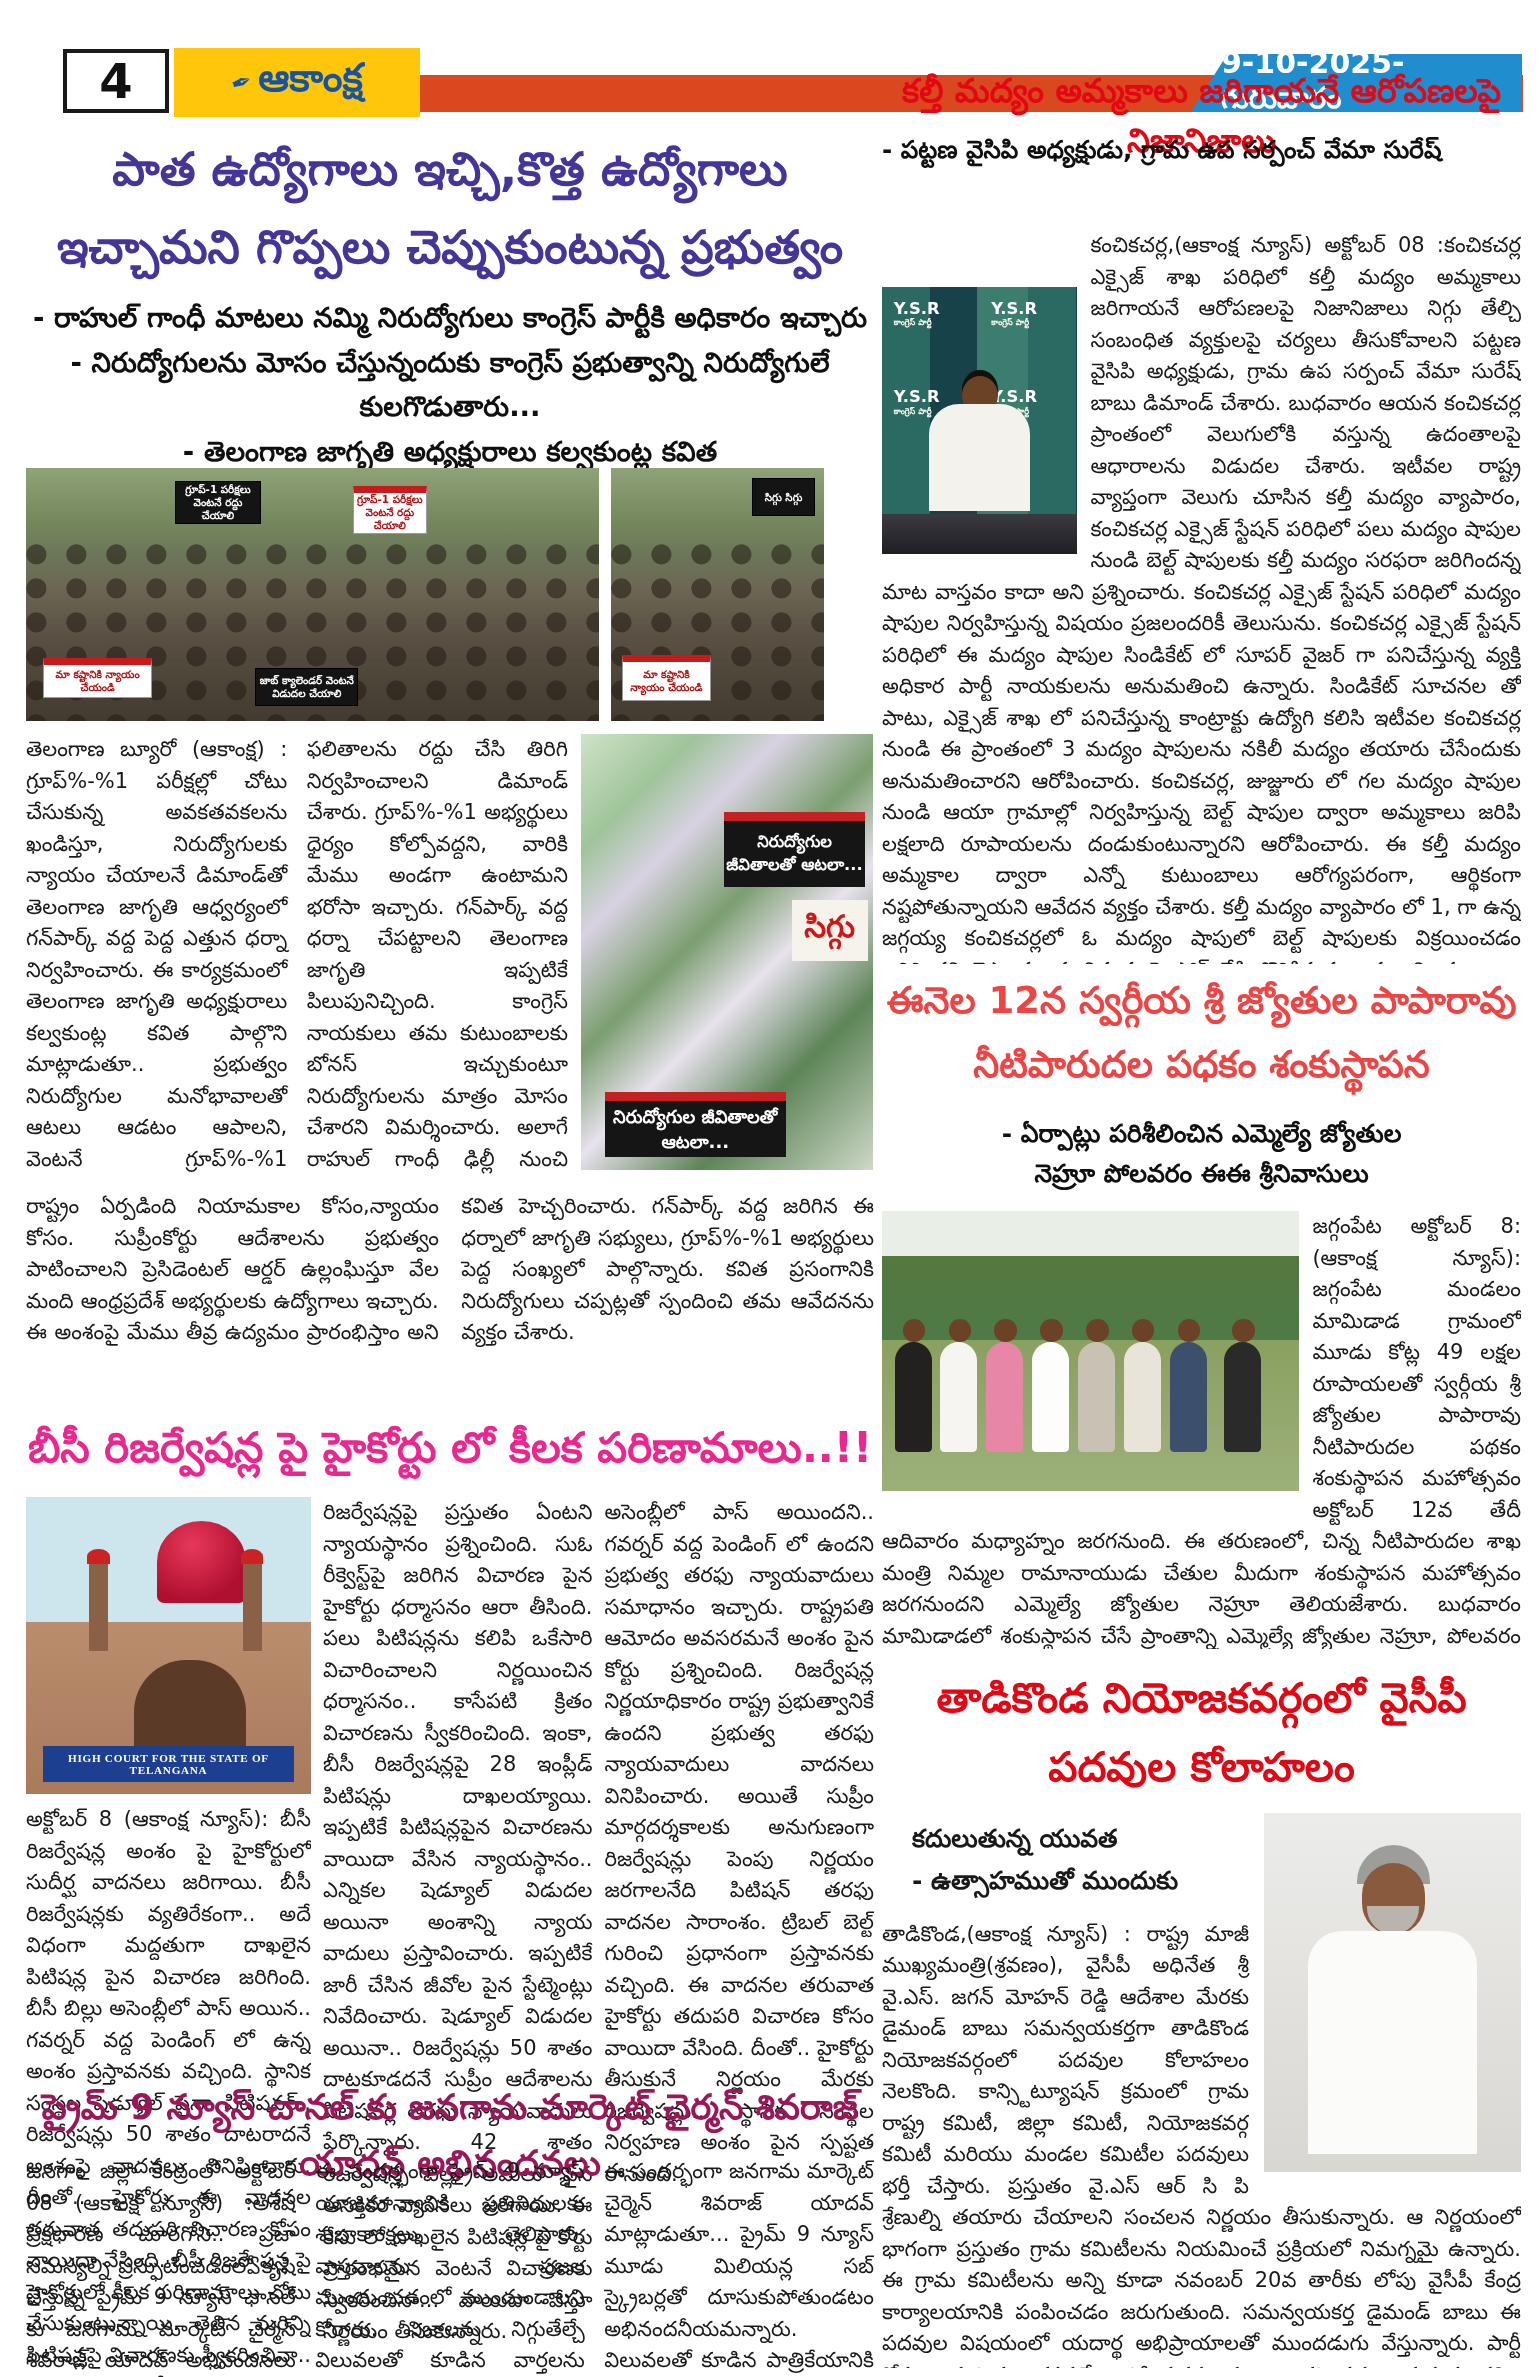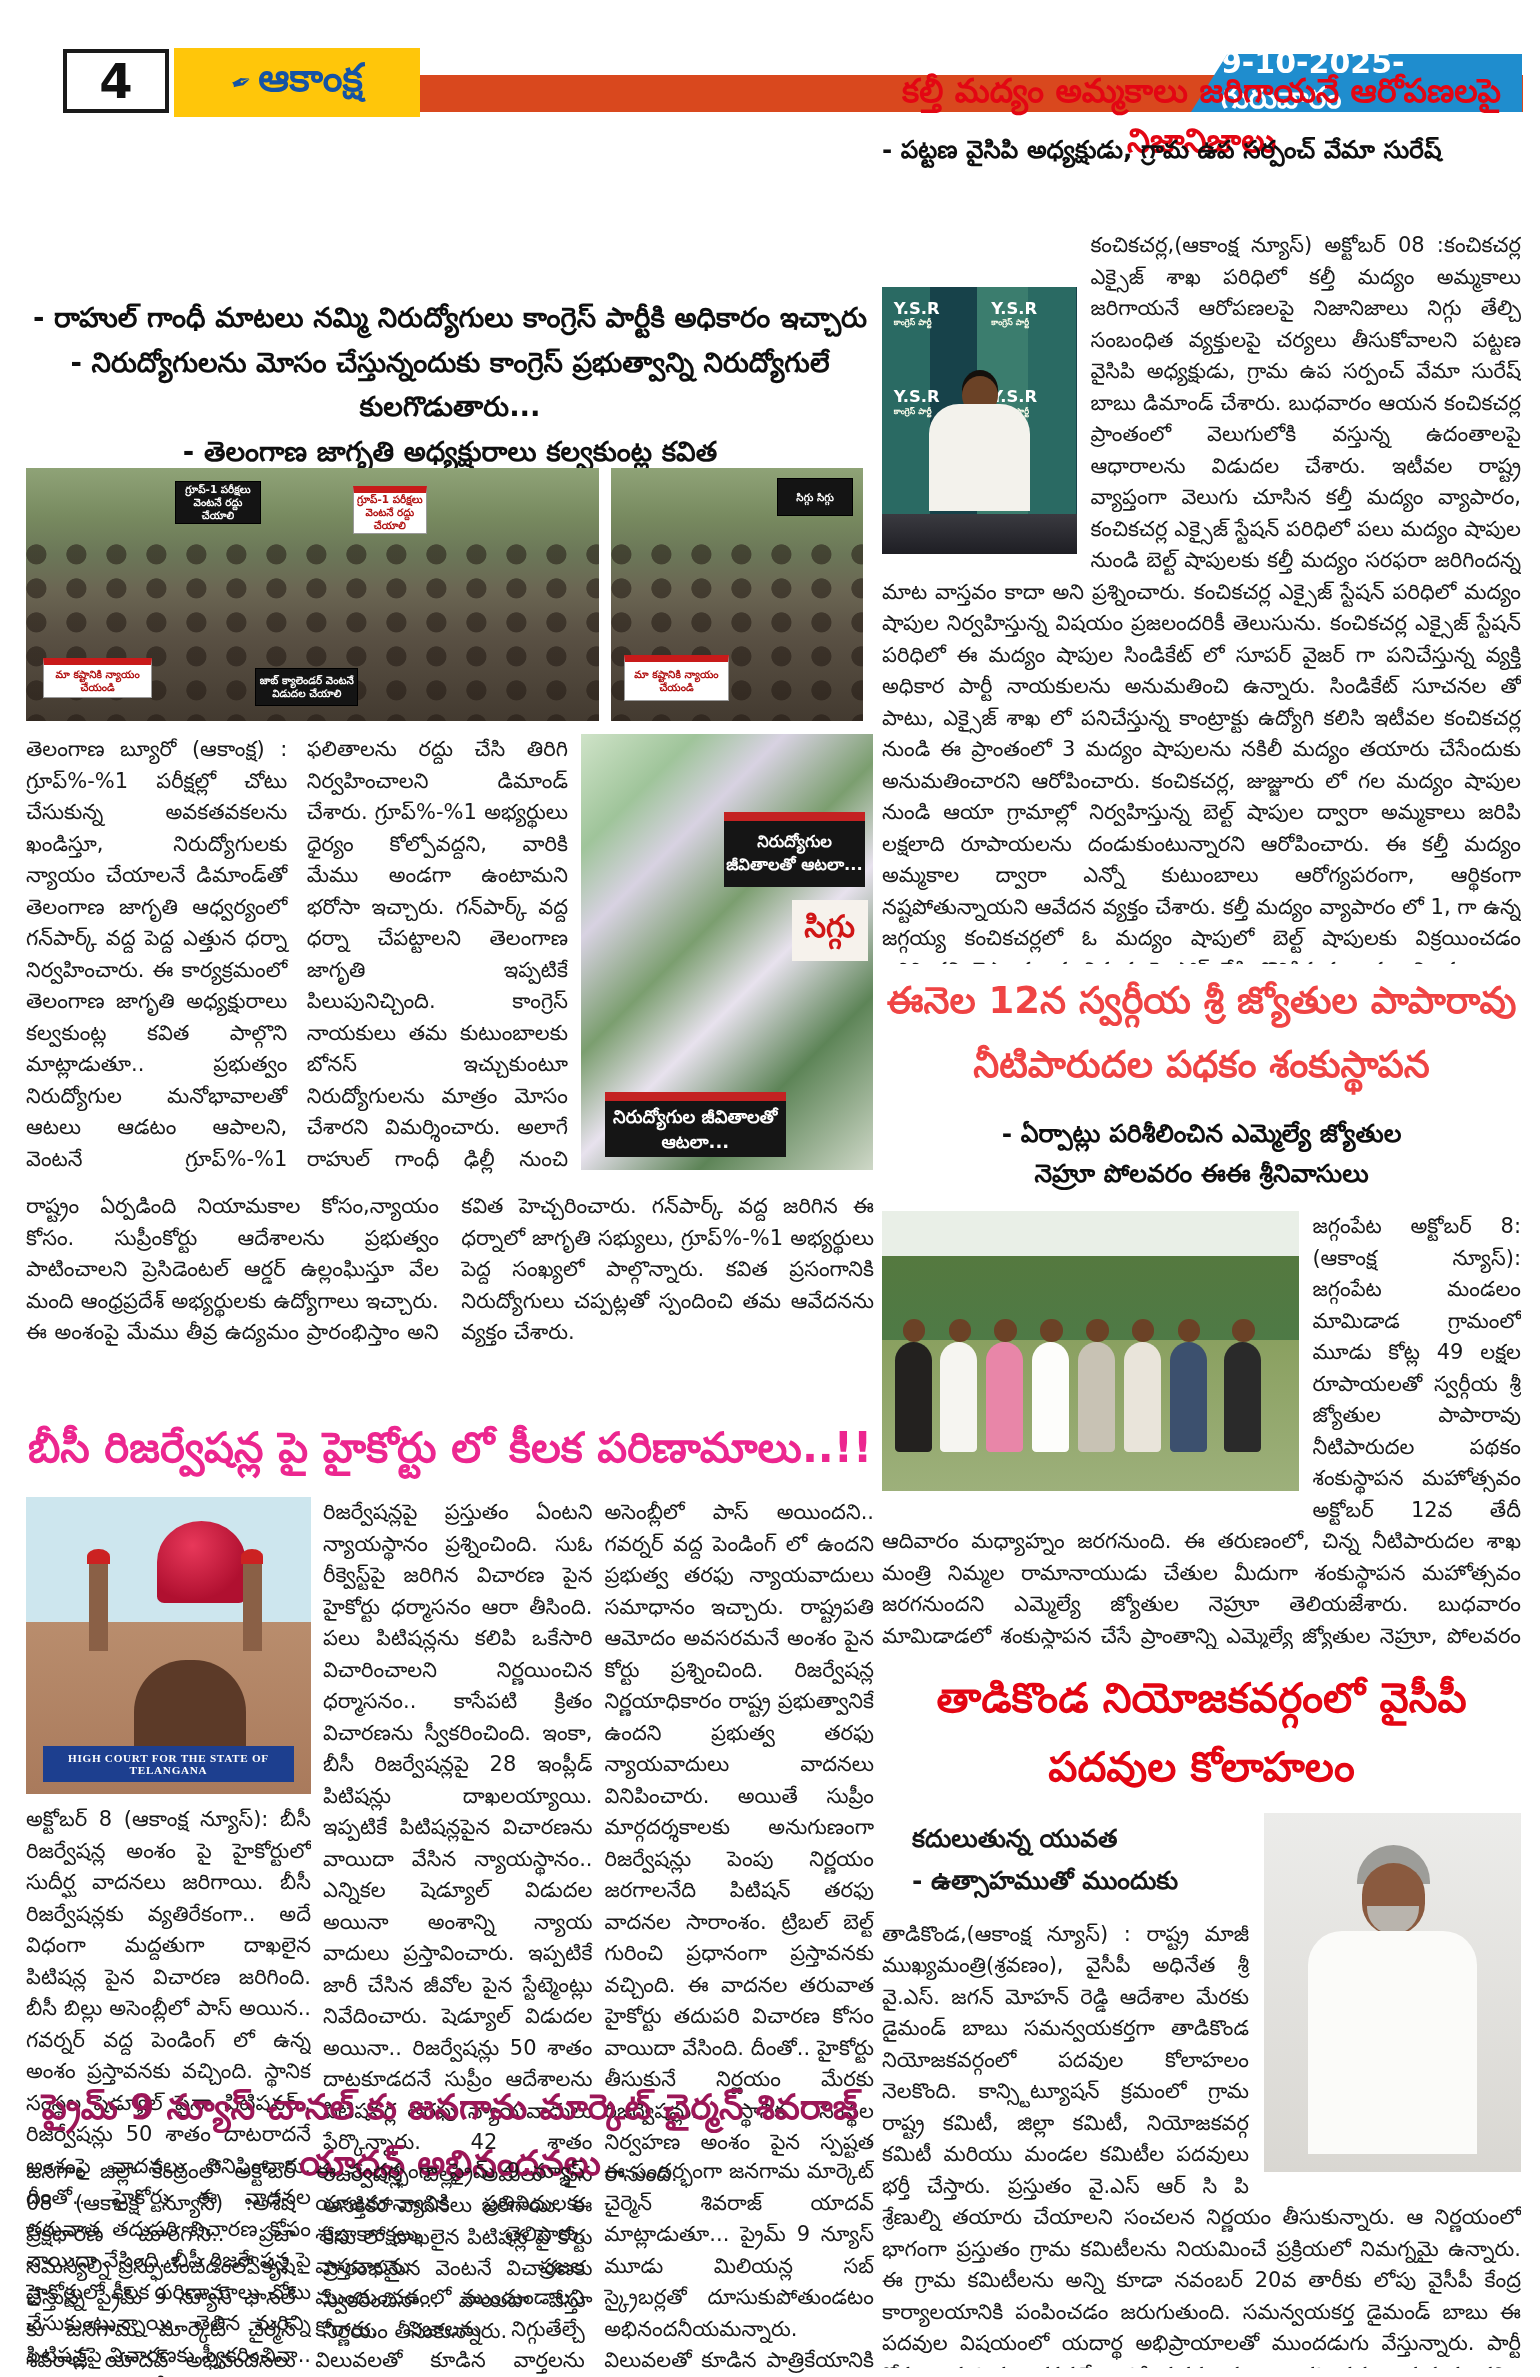--- a/index.html
+++ b/index.html
@@ -111,34 +111,38 @@
 <div class="page">
 
   <div class="pagenum">4</div>
   <div class="logo">
     <span class="pen">✒</span>
     <span>ఆకాంక్ష</span>
   </div>
   <div class="topbar"></div>
   <div class="datebox">9-10-2025-గురువారం</div>
 
+  <div class="headline a1-head">
+    <div>పాత ఉద్యోగాలు ఇచ్చి,కొత్త ఉద్యోగాలు</div>
+    <div>ఇచ్చామని గొప్పలు చెప్పుకుంటున్న ప్రభుత్వం</div>
+  </div>
   <div class="a1-subs">
     <div class="subline">- రాహుల్ గాంధీ మాటలు నమ్మి నిరుద్యోగులు కాంగ్రెస్ పార్టీకి అధికారం ఇచ్చారు</div>
     <div class="subline">- నిరుద్యోగులను మోసం చేస్తున్నందుకు కాంగ్రెస్ ప్రభుత్వాన్ని నిరుద్యోగులే కులగొడుతారు...</div>
     <div class="subline">- తెలంగాణ జాగృతి అధ్యక్షురాలు కల్వకుంట్ల కవిత</div>
   </div>
 
   <div class="a1-photos">
     <div class="photo ph-crowd" style="width:573px">
       <div class="placard dark" style="left:26%;top:5%;width:15%;height:17%">గ్రూప్-1 పరీక్షలు వెంటనే రద్దు చేయాలి</div>
       <div class="placard band" style="left:57%;top:7%;width:13%;height:19%">గ్రూప్-1 పరీక్షలు వెంటనే రద్దు చేయాలి</div>
       <div class="placard band" style="left:3%;bottom:9%;width:19%;height:16%">మా కష్టానికి న్యాయం చేయండి</div>
       <div class="placard dark" style="left:40%;bottom:6%;width:18%;height:15%">జాబ్ క్యాలెండర్ వెంటనే విడుదల చేయాలి</div>
     </div>
-    <div class="photo ph-crowd" style="width:252px">
+    <div class="photo ph-crowd" style="width:213px">
       <div class="placard dark" style="right:4%;top:4%;width:30%;height:15%">సిగ్గు సిగ్గు</div>
       <div class="placard band" style="left:5%;bottom:8%;width:42%;height:18%">మా కష్టానికి న్యాయం చేయండి</div>
     </div>
   </div>
 
   <div class="a1-body">
     <div class="cols bodytext">తెలంగాణ బ్యూరో (ఆకాంక్ష) : గ్రూప్%-%1 పరీక్షల్లో చోటు చేసుకున్న అవకతవకలను ఖండిస్తూ, నిరుద్యోగులకు న్యాయం చేయాలనే డిమాండ్‌తో తెలంగాణ జాగృతి ఆధ్వర్యంలో గన్‌పార్క్ వద్ద పెద్ద ఎత్తున ధర్నా నిర్వహించారు. ఈ కార్యక్రమంలో తెలంగాణ జాగృతి అధ్యక్షురాలు కల్వకుంట్ల కవిత పాల్గొని మాట్లాడుతూ.. ప్రభుత్వం నిరుద్యోగుల మనోభావాలతో ఆటలు ఆడటం ఆపాలని, వెంటనే గ్రూప్%-%1 ఫలితాలను రద్దు చేసి తిరిగి నిర్వహించాలని డిమాండ్ చేశారు. గ్రూప్%-%1 అభ్యర్థులు ధైర్యం కోల్పోవద్దని, వారికి మేము అండగా ఉంటామని భరోసా ఇచ్చారు. గన్‌పార్క్ వద్ద ధర్నా చేపట్టాలని తెలంగాణ జాగృతి ఇప్పటికే పిలుపునిచ్చింది. కాంగ్రెస్ నాయకులు తమ కుటుంబాలకు బోనస్ ఇచ్చుకుంటూ నిరుద్యోగులను మాత్రం మోసం చేశారని విమర్శించారు. అలాగే రాహుల్ గాంధీ ఢిల్లీ నుంచి హైదరాబాద్ వచ్చి నిరుద్యోగుల కాళ్ల పట్టుకొని ఒక్క అవకాశం అడిగినా ఎన్నికల తర్వాత వారిని మోసం చేశారని అన్నారు. పాత నియామకాలను చూపిస్తూ కొత్త ఉద్యోగాలు ఇచ్చామంటూ గొప్పలు చెప్పుకుంటున్నారని మండిపడ్డారు. నిరుద్యోగులే కూలదోసే రోజు దూరంలో లేదని ఆమె అన్నారు. త్వరలోనే రౌండ్ టేబుల్ సమావేశాలు ఏర్పాటు చేసి, ఉద్యమాన్ని మరింత బలపరుస్తామని ప్రకటించారు. తక్షణమే గ్రూప్ నియామకాలను రద్దు చేసి, తిరిగి మళ్లీ గ్రూప్-1 పరీక్ష నిర్వహించాలని డిమాండ్ చేశారు.</div>
     <div class="photo ph-protest2">
       <div class="sign-black" style="right:3%;top:18%;width:48%;height:17%;font-size:16.4px">నిరుద్యోగుల జీవితాలతో ఆటలా...</div>
       <div class="sign-shame" style="right:2%;top:38%;width:26%;height:14%;font-size:31px">సిగ్గు</div>

